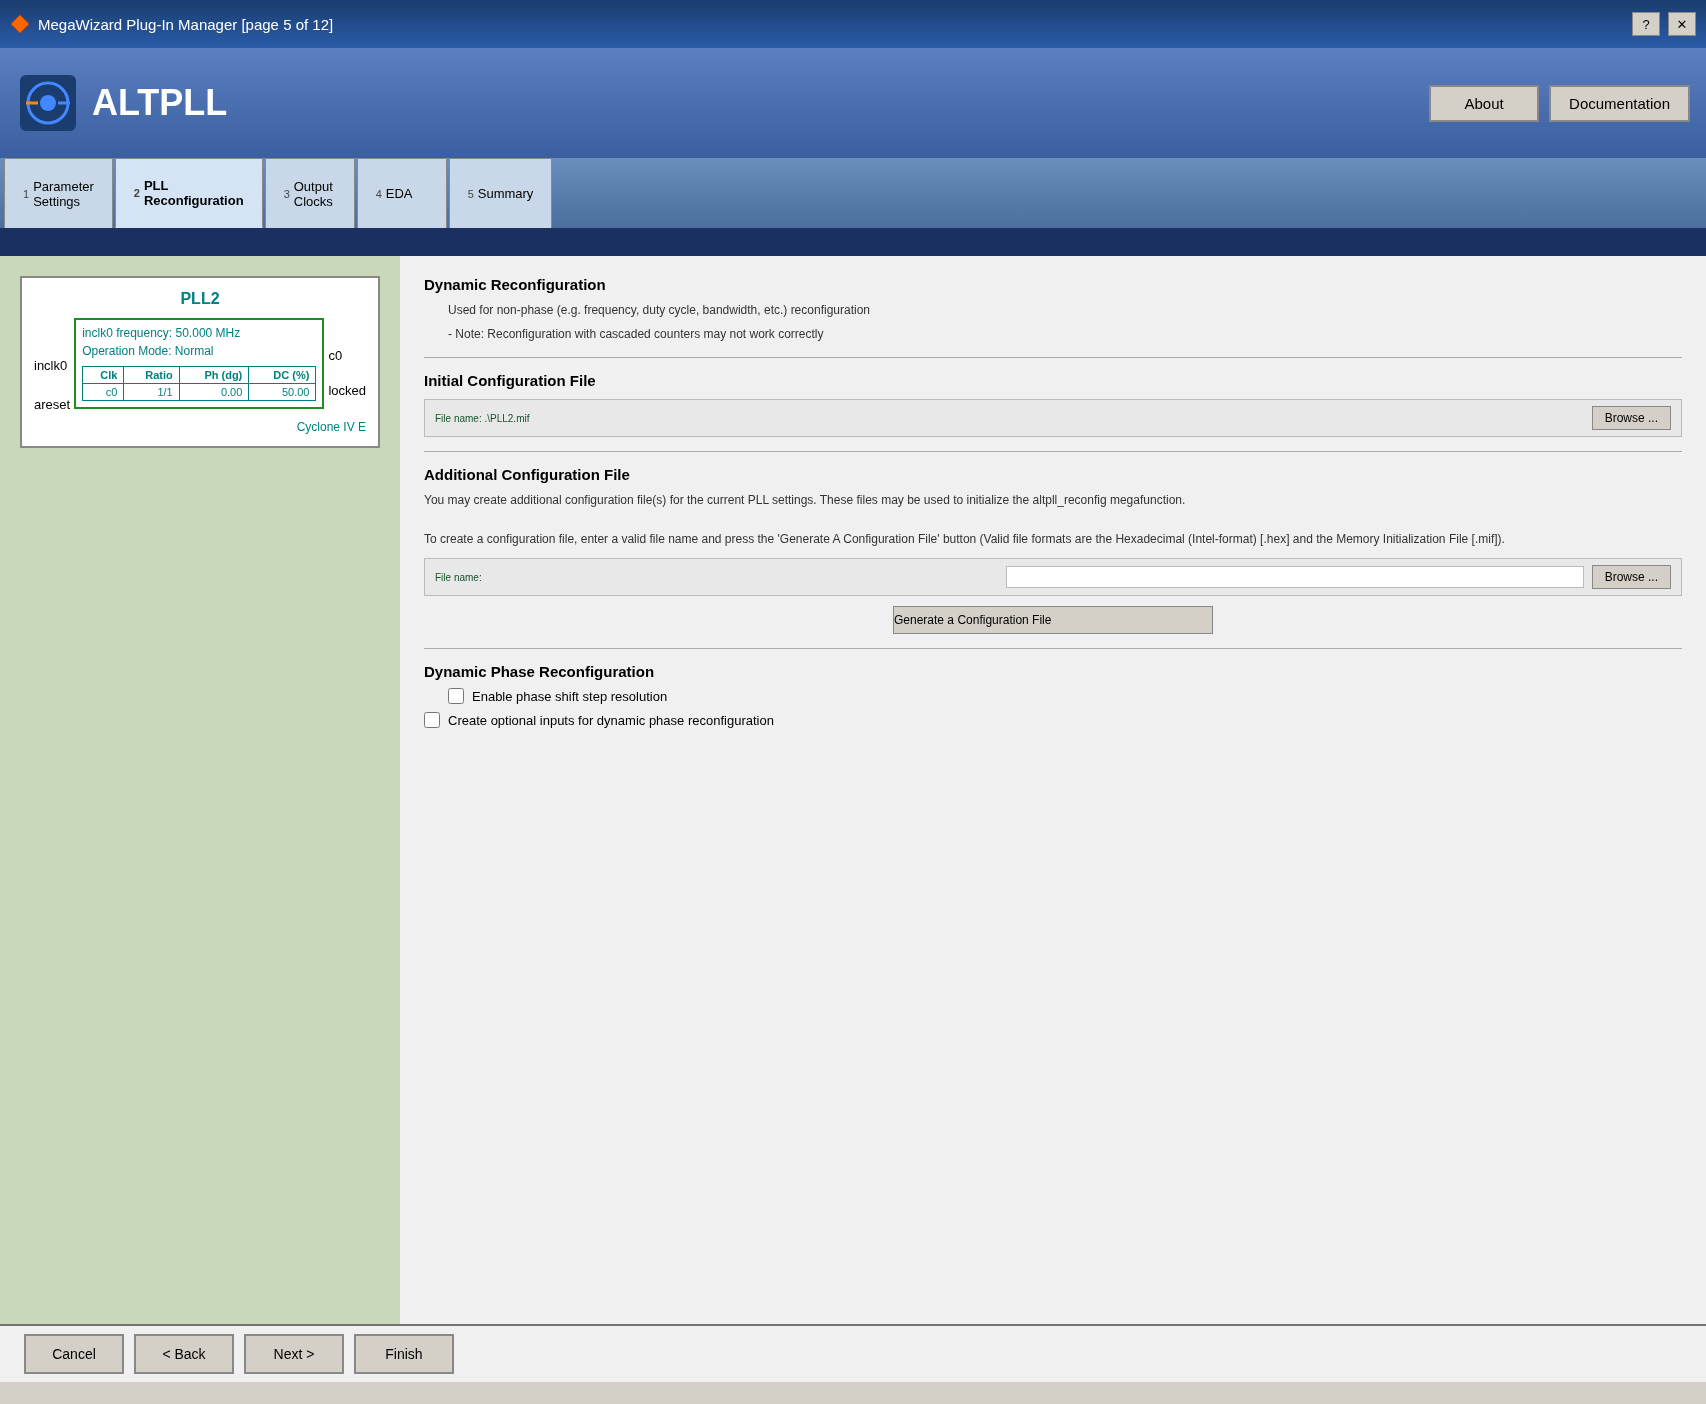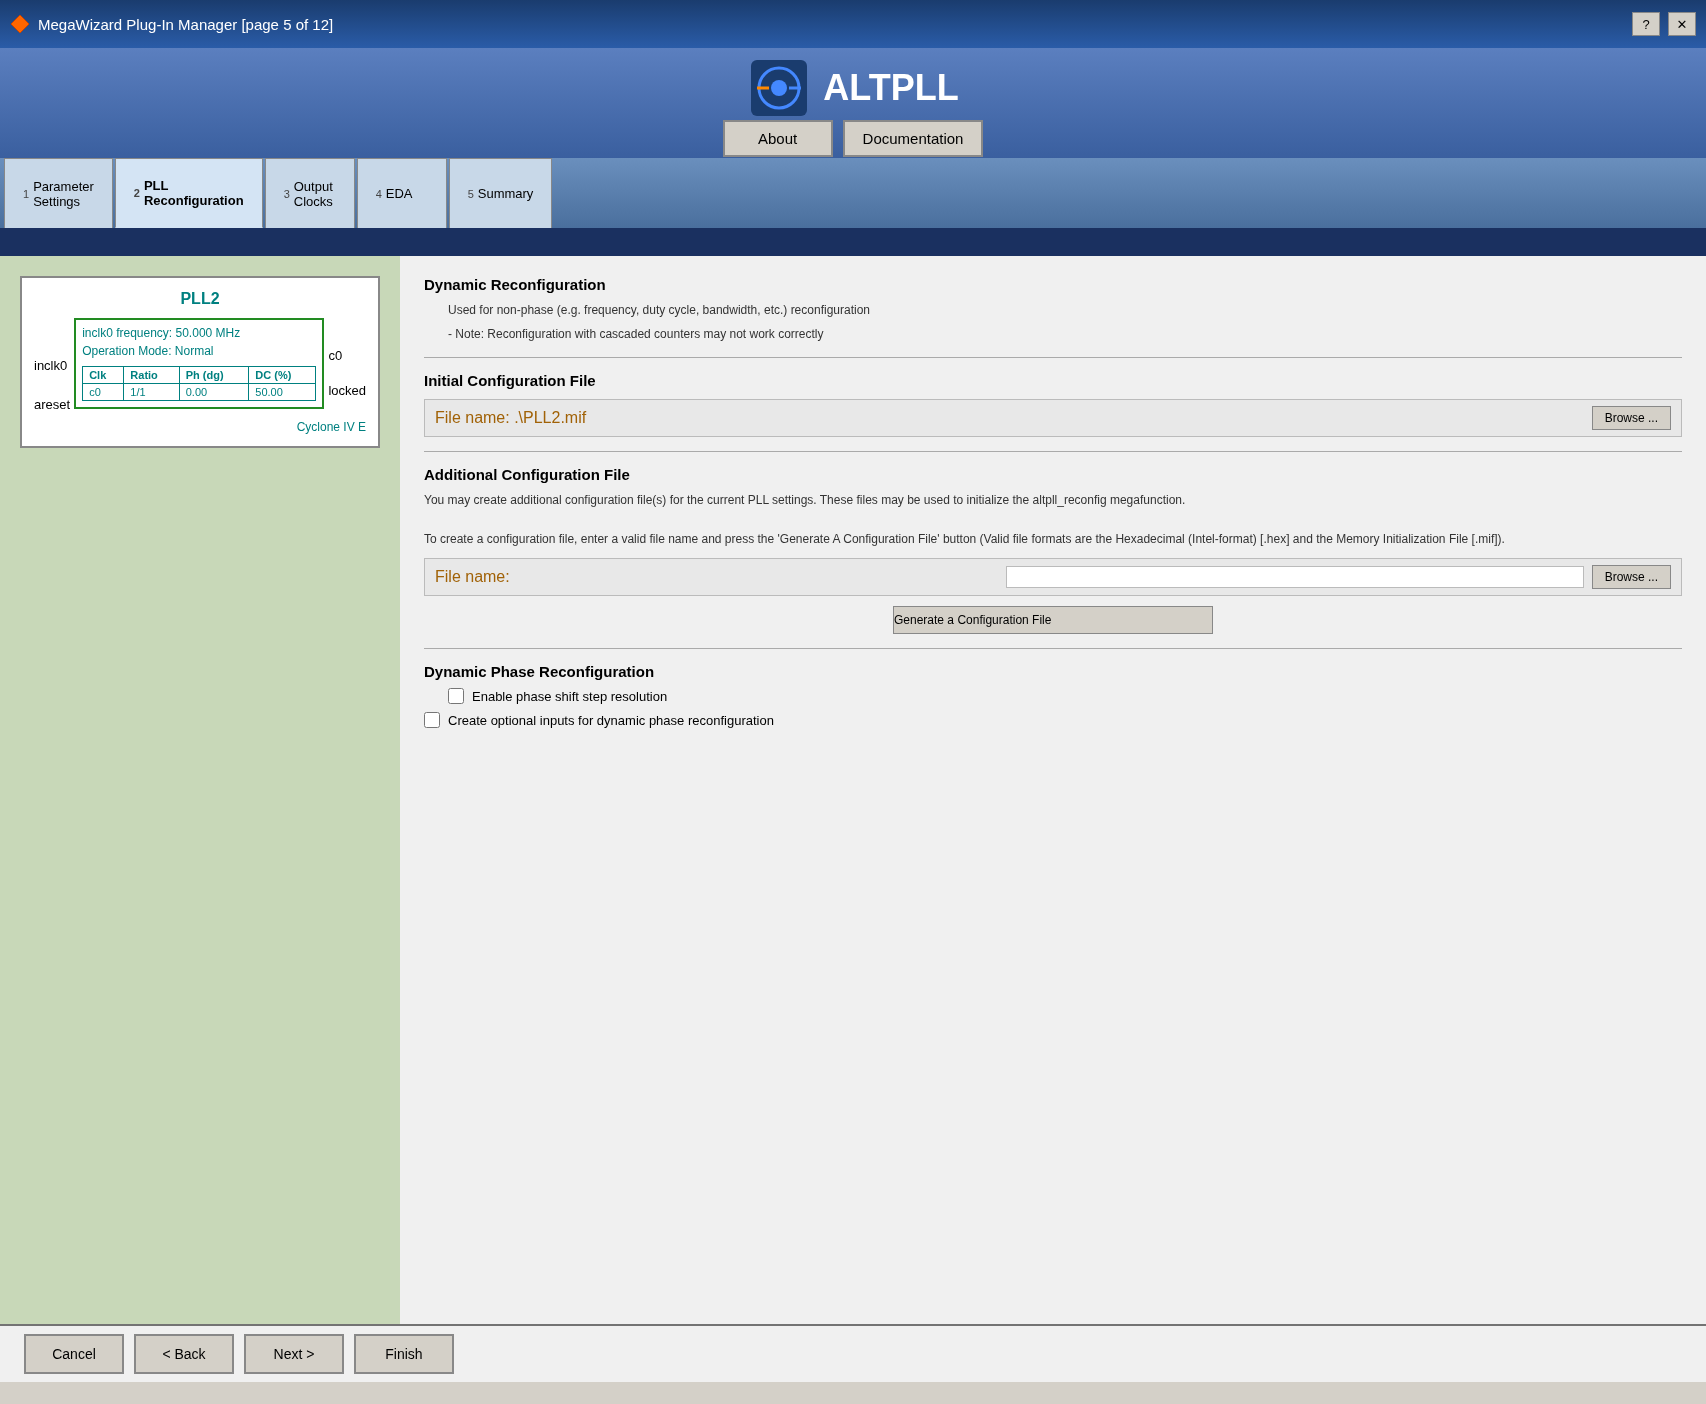--- a/index.html
+++ b/index.html
@@ -26,21 +26,20 @@
       display: flex; align-items: center; justify-content: center;
     }
 
     .header-bar {
       background: linear-gradient(to bottom, #5b7fbf, #3a5f9f);
       display: flex;
       align-items: center;
       justify-content: space-between;
       padding: 8px 16px;
       height: 110px;
-      flex-direction: column;
     }
     .app-title { display: flex; align-items: center; gap: 12px; }
     .app-title-text { color: white; font-size: 36px; font-weight: bold; }
     .header-buttons { display: flex; gap: 10px; }
     .header-btn {
       background: #d4d0c8;
       border: 2px solid #888;
       padding: 8px 18px;
       font-size: 15px;
       cursor: pointer;
@@ -107,21 +106,21 @@
       margin-bottom: 10px;
     }
     .pll-freq { color: #008080; font-size: 12px; margin-bottom: 4px; }
     .pll-mode { color: #008080; font-size: 12px; margin-bottom: 8px; }
     .pll-table { border-collapse: collapse; width: 100%; }
     .pll-table th, .pll-table td {
       border: 1px solid #008080;
       padding: 2px 6px;
       font-size: 11px;
       color: #008080;
-      text-align: left;
+      text-align: right;
     }
     .cyclone-label {
       text-align: right;
       color: #008080;
       font-size: 12px;
       margin-top: 8px;
     }
 
     .right-panel {
       flex: 1;
@@ -158,21 +157,21 @@
 
     .file-row {
       display: flex;
       align-items: center;
       gap: 8px;
       margin: 10px 0;
       border: 1px solid #bbb;
       background: #e8e8e8;
       padding: 6px 10px;
     }
-    .file-label { font-size: 16px; color: #a16207; flex: 1; }
+    .file-label { font-size: 10px; color: #14532d; flex: 1; }
     .browse-btn {
       background: #d4d0c8;
       border: 1px solid #888;
       padding: 4px 12px;
       font-size: 12px;
       cursor: pointer;
     }
 
     .generate-btn {
       background: #d4d0c8;

